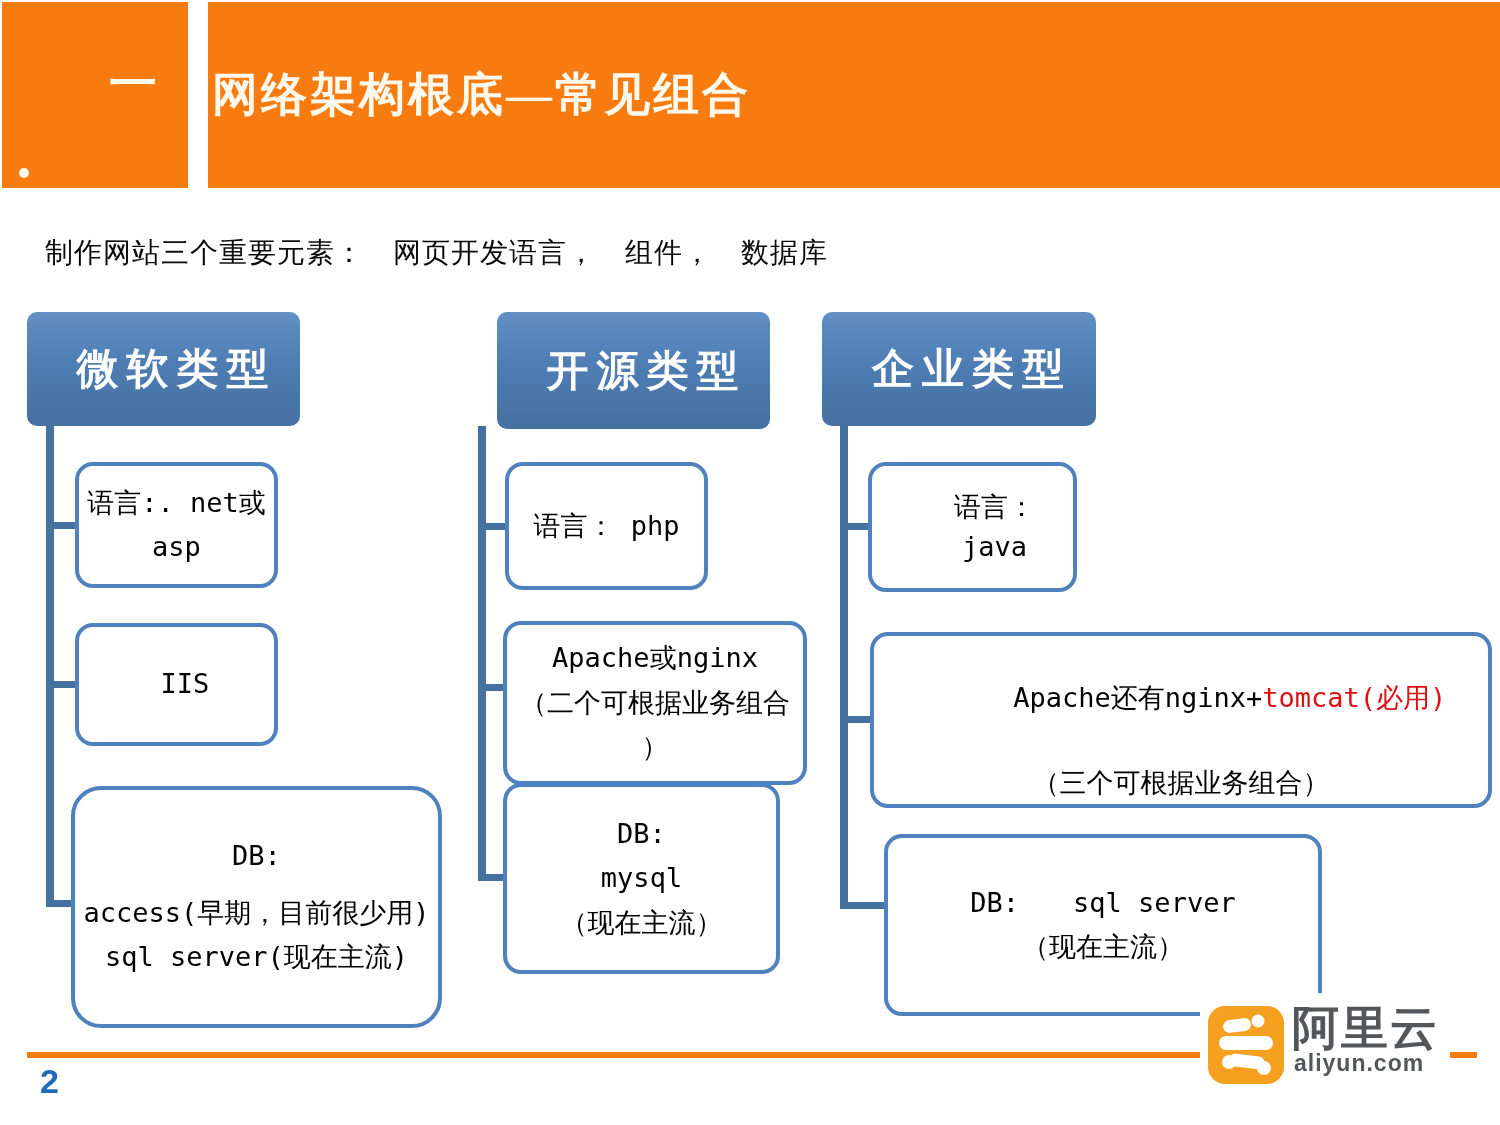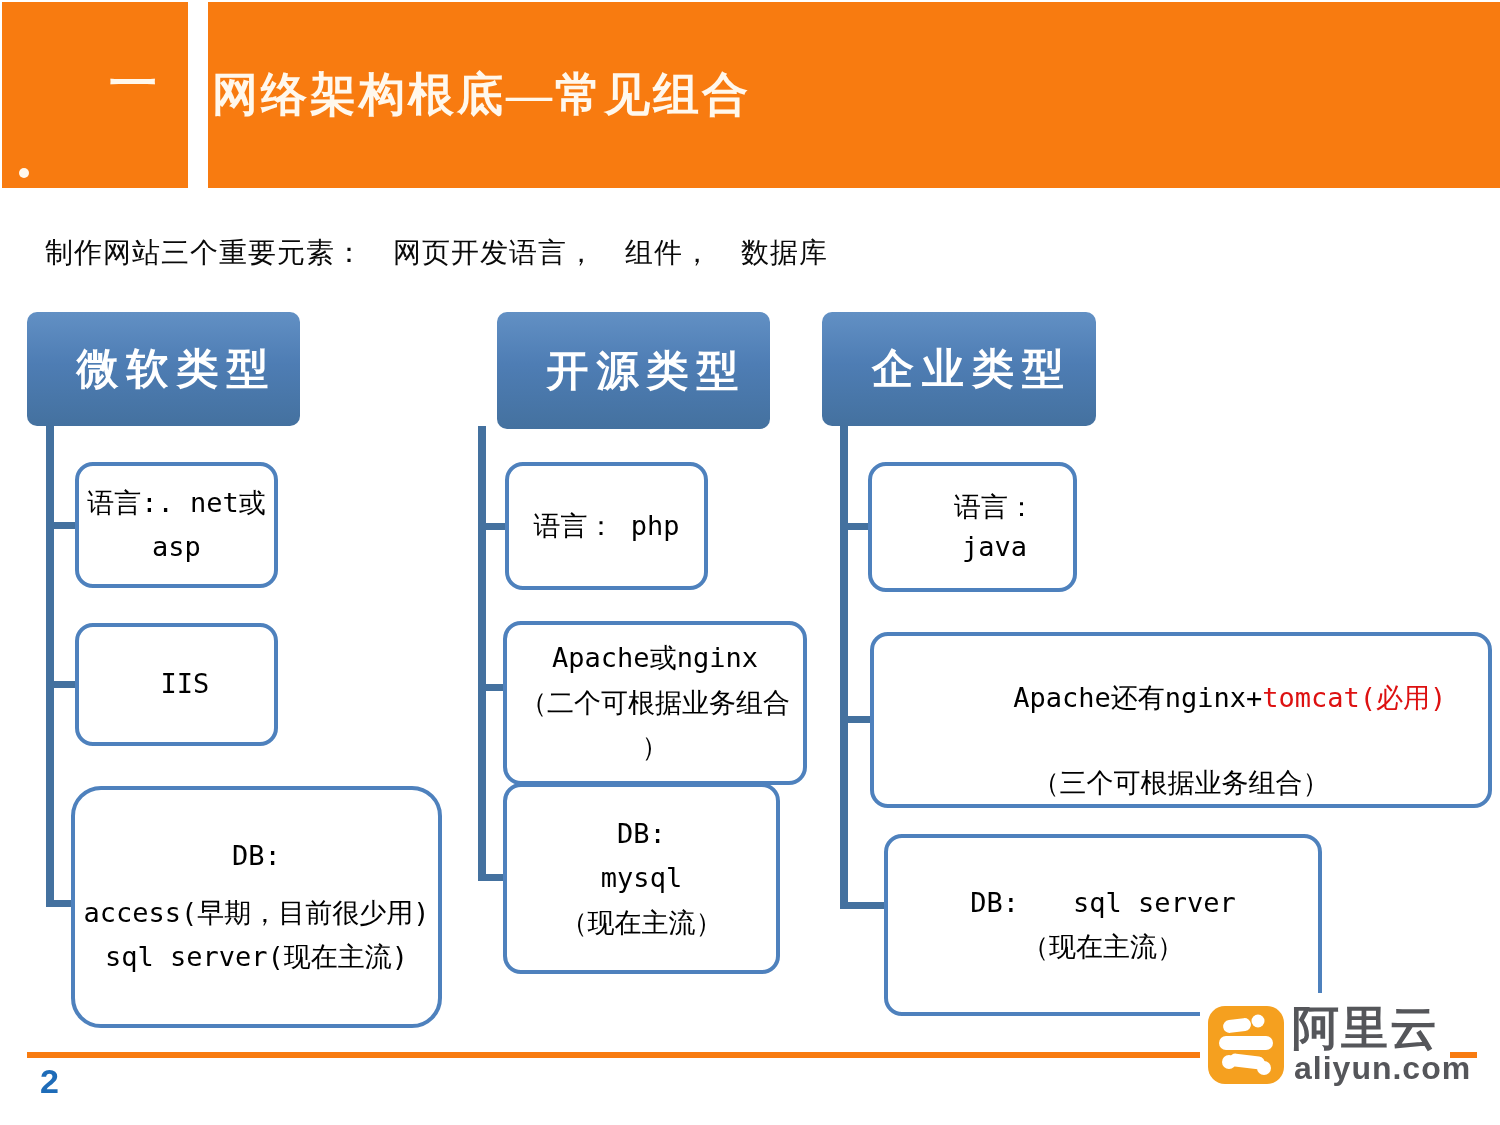--- a/index.html
+++ b/index.html
@@ -58,21 +58,21 @@
   }
   .logo-card{position:absolute;left:1200px;top:993px;width:250px;height:99px;background:#ffffff;}
   .logo-mark{
     position:absolute;left:8px;top:13px;width:76px;height:78px;border-radius:17px;background:#F5A01F;
   }
   .logo-brand{
     position:absolute;left:92px;top:4px;font-size:47px;font-weight:bold;color:#55565A;
     letter-spacing:2px;font-family:"Liberation Sans","DejaVu Sans",sans-serif;
   }
   .logo-domain{
-    position:absolute;left:94px;top:57px;font-size:32px;font-weight:bold;color:#55565A;
+    position:absolute;left:94px;top:57px;font-size:23px;font-weight:bold;color:#55565A;
     font-family:"Liberation Sans","DejaVu Sans",sans-serif;letter-spacing:1px;
   }
 </style>
 </head>
 <body>
 
 <div class="slide">
 
   <div class="tab-block">
     <div class="tab-num">一</div>

